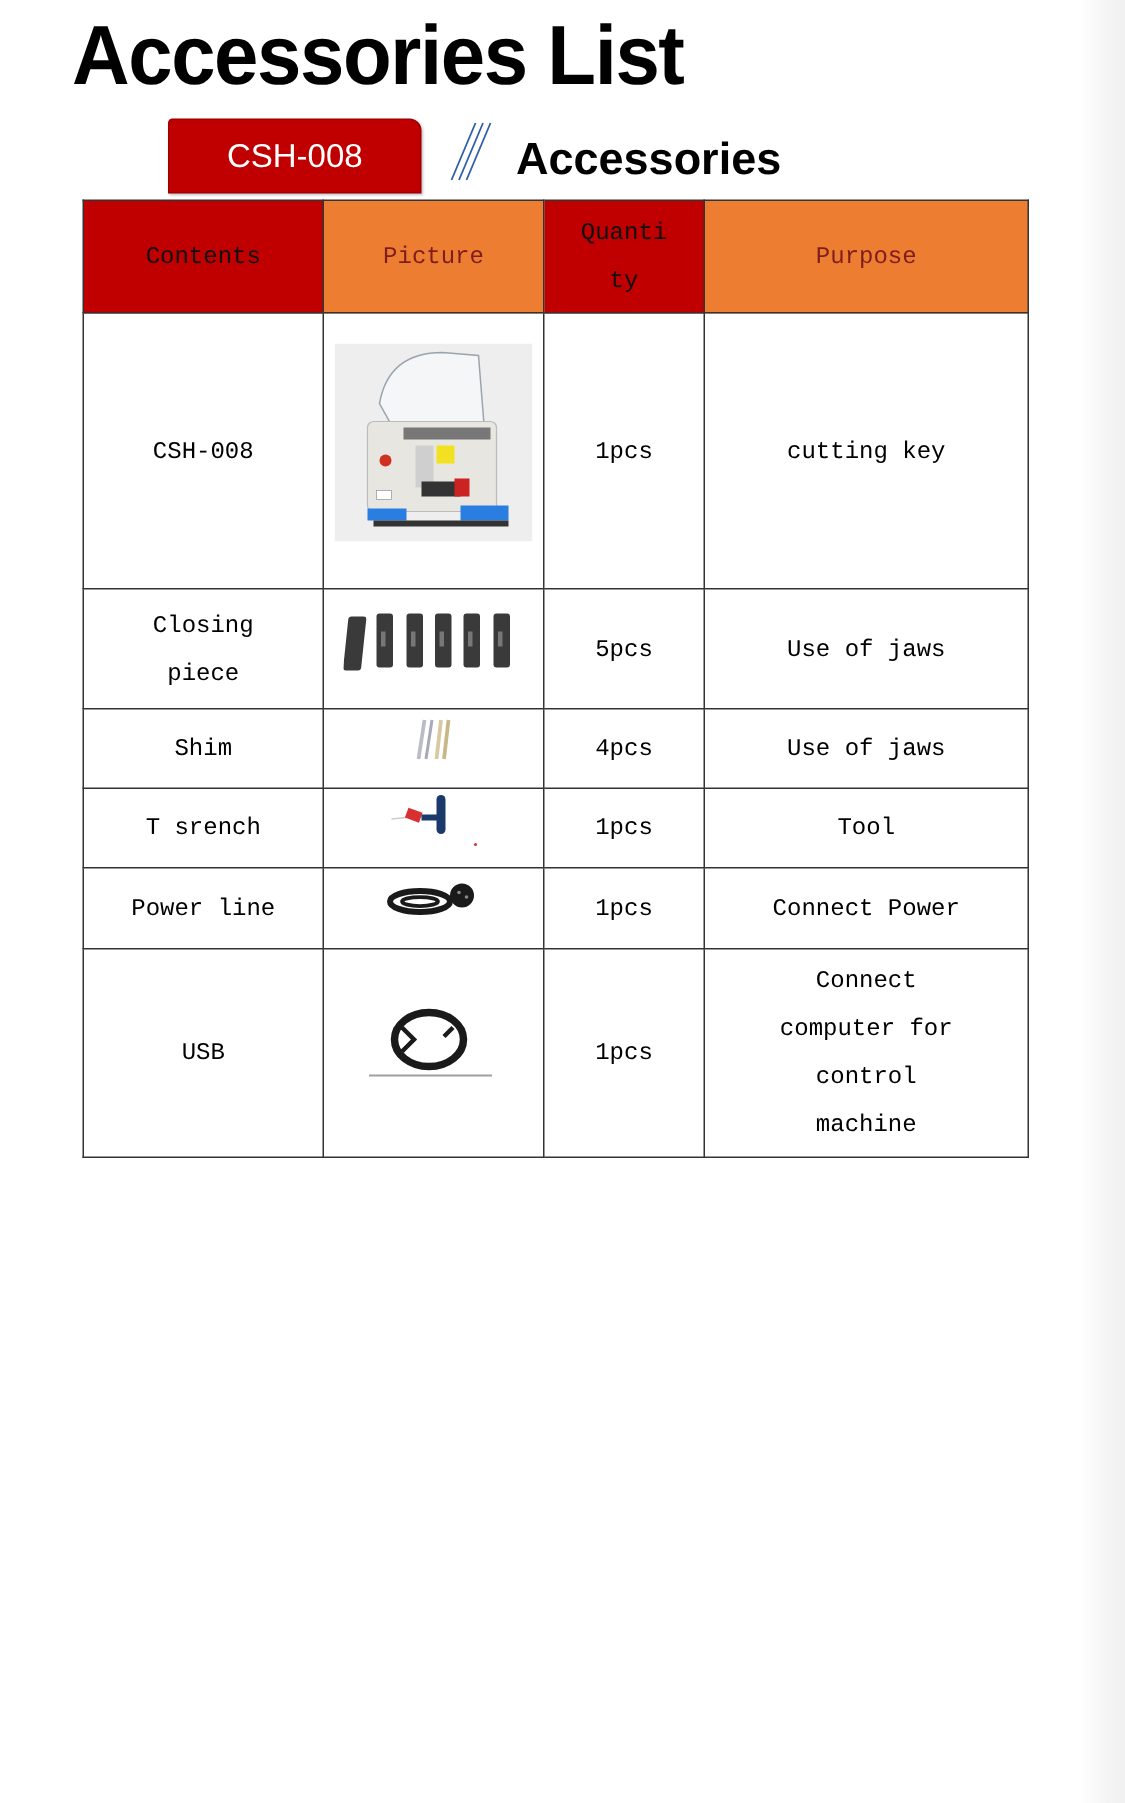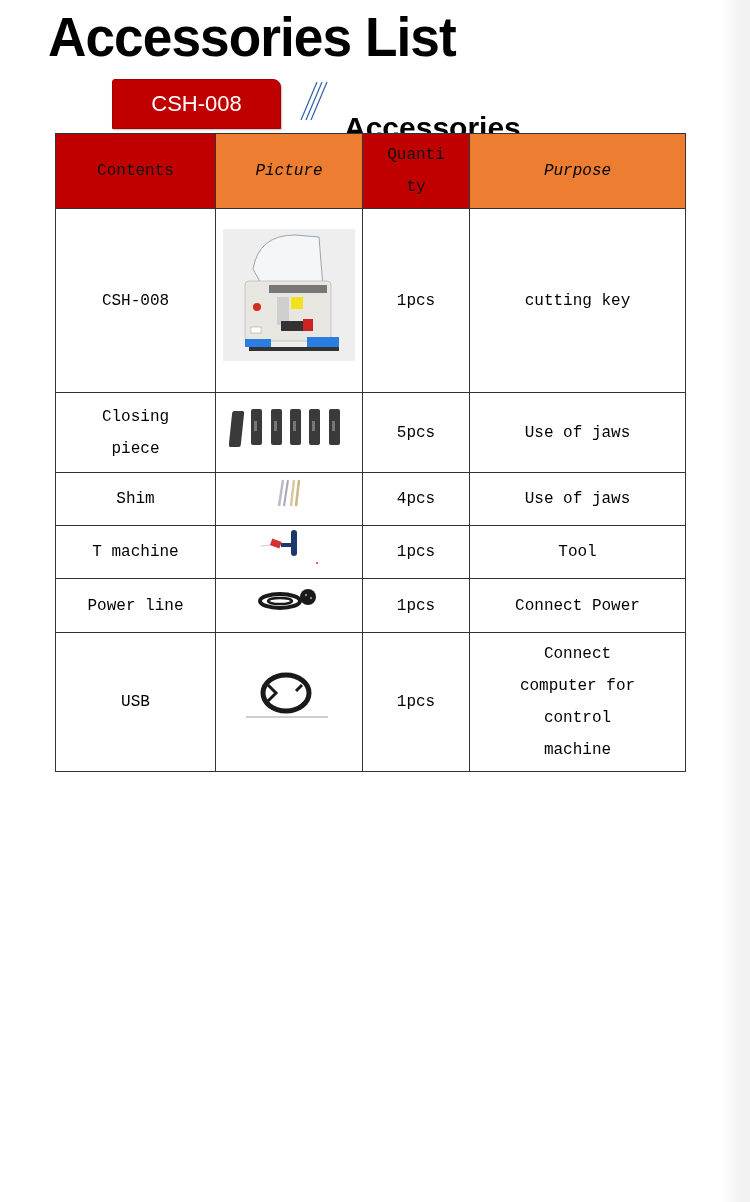--- a/index.html
+++ b/index.html
@@ -26,36 +26,35 @@
     color: #ffffff; font-size: 22px; text-align: center; line-height: 48px;
     font-family: "Liberation Sans", sans-serif;
   }
 
   .slashes { position: absolute; left: 287px; top: 80px; width: 45px; height: 42px; }
 
   .subtitle {
     position: absolute; left: 344px; top: 87px;
     font-weight: bold; font-size: 30px; color: #000; line-height: 40px;
     font-family: "Liberation Sans", sans-serif;
-    margin-top: 21px;
   }
 
   table.acc {
     position: absolute; left: 55px; top: 133px;
     border-collapse: collapse; table-layout: fixed; width: 630px;
     font-family: "Liberation Mono", "DejaVu Sans Mono", monospace;
     font-size: 16px; color: #000;
   }
   table.acc th, table.acc td {
     border: 1.5px solid #333333; text-align: center; vertical-align: middle;
     line-height: 32px; padding: 0 4px; font-weight: normal;
   }
   table.acc th { height: 75px; }
   th.red { background: #c00000; color: #111; }
-  th.orange { background: #ed7d31; color: #000000; font-style: italic; }
+  th.orange { background: #ed7d31; color: #7f1d1d; }
 </style>
 </head>
 <body>
 
 <div class="right-fade"></div>
 
 <div class="title">Accessories List</div>
 
 <div class="tab">CSH-008</div>
 
@@ -160,21 +159,21 @@
       <td>4pcs</td>
       <td>
           <div>Use of jaws</div>
         </td>
     </tr>
 
 
 
     <tr style="height:53px">
       <td>
-          <div>T machine</div>
+          <div>T srench</div>
         </td>
       <td>
         <svg width="60" height="40" viewBox="0 0 60 40">
           <line x1="2" y1="20" x2="22" y2="18" stroke="#ccc" stroke-width="1"></line>
           <rect x="12" y="14" width="10" height="7" fill="#d83030" transform="rotate(20 17 17)"></rect>
           <rect x="22" y="17" width="12" height="4" fill="#1b3a6b"></rect>
           <rect x="32" y="4" width="6" height="26" rx="3" fill="#1b3a6b"></rect>
           <circle cx="58" cy="37" r="1" fill="#d83030"></circle>
         </svg>
       </td>

